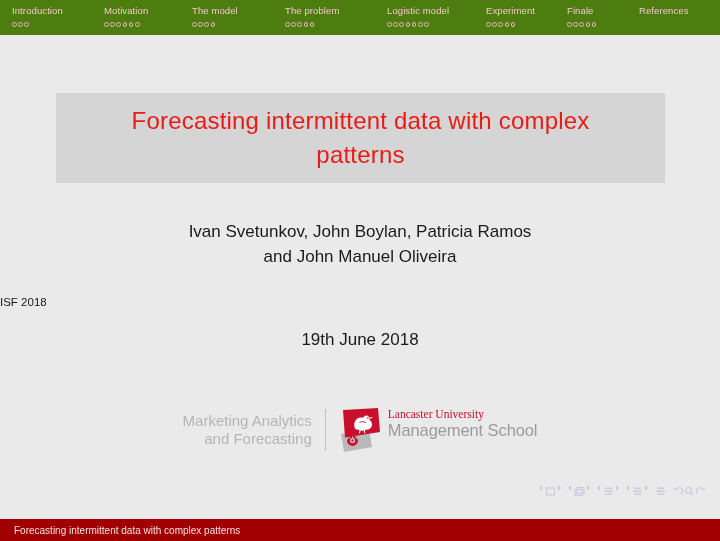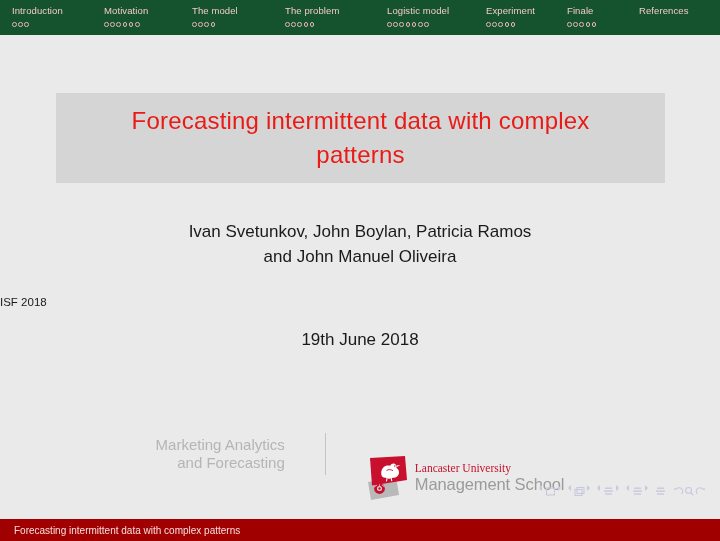--- a/index.html
+++ b/index.html
@@ -17,21 +17,21 @@
     overflow: hidden;
     background: #eaeaea;
   }
 
   
   #headbar {
     position: absolute;
     left: 0; top: 0;
     width: 720px;
     height: 35px;
-    background: #14532d;
+    background: #4d7c0f;
     display: flex;
     align-items: flex-start;
     box-sizing: border-box;
     padding-left: 12px;
     padding-top: 5px;
   }
   .navsec {
     display: flex;
     flex-direction: column;
     align-items: flex-start;
@@ -115,40 +115,38 @@
 
   
   #logorow {
     position: absolute;
     left: 0;
     top: 408px;
     width: 720px;
     display: flex;
     align-items: center;
     justify-content: center;
-    gap: 27px;
   }
   #maf-logo {
     text-align: right;
     color: #b5b5b5;
     font-size: 15px;
     line-height: 18px;
     padding-right: 13px;
     white-space: nowrap;
   }
   #logo-divider {
     width: 1px;
     height: 42px;
     background: #c4c4c4;
   }
   #lu-logo {
     display: flex;
-    align-items: center;
+    align-items: flex-start;
     padding-left: 13px;
-    margin-top: 48px;
   }
   #crest {
     width: 42px;
     height: 44px;
     position: relative;
     margin-right: 7px;
   }
   #lu-words {
     display: flex;
     flex-direction: column;

